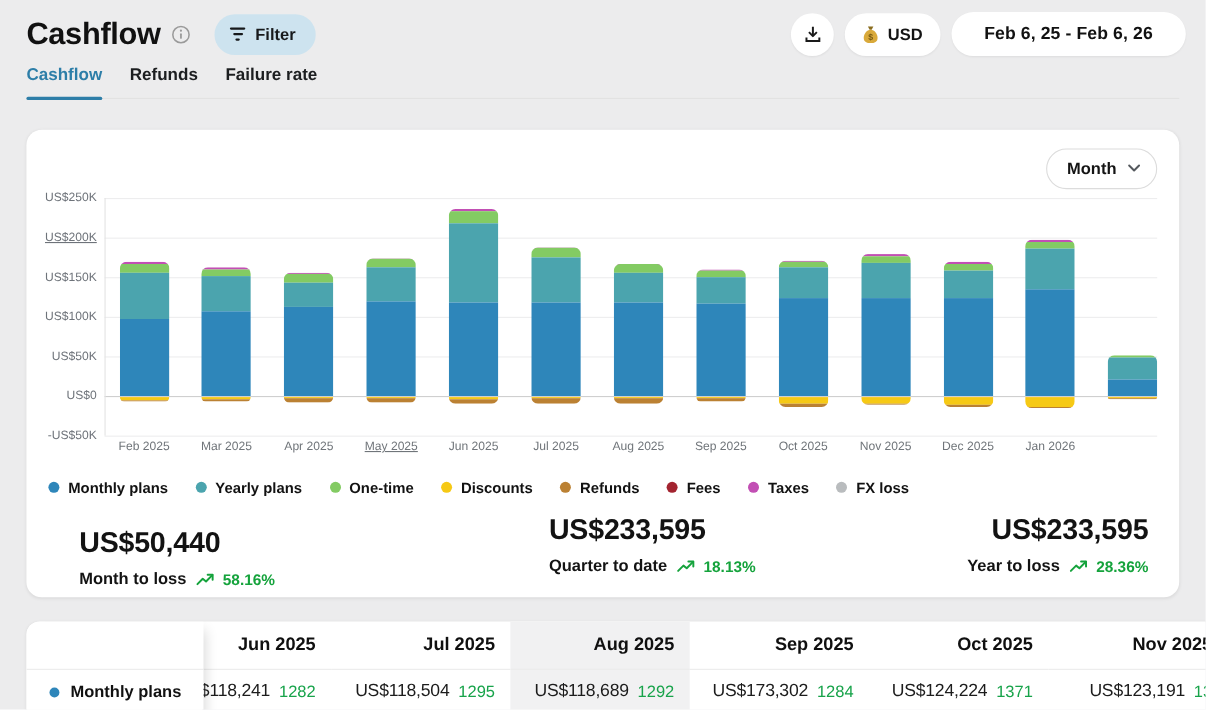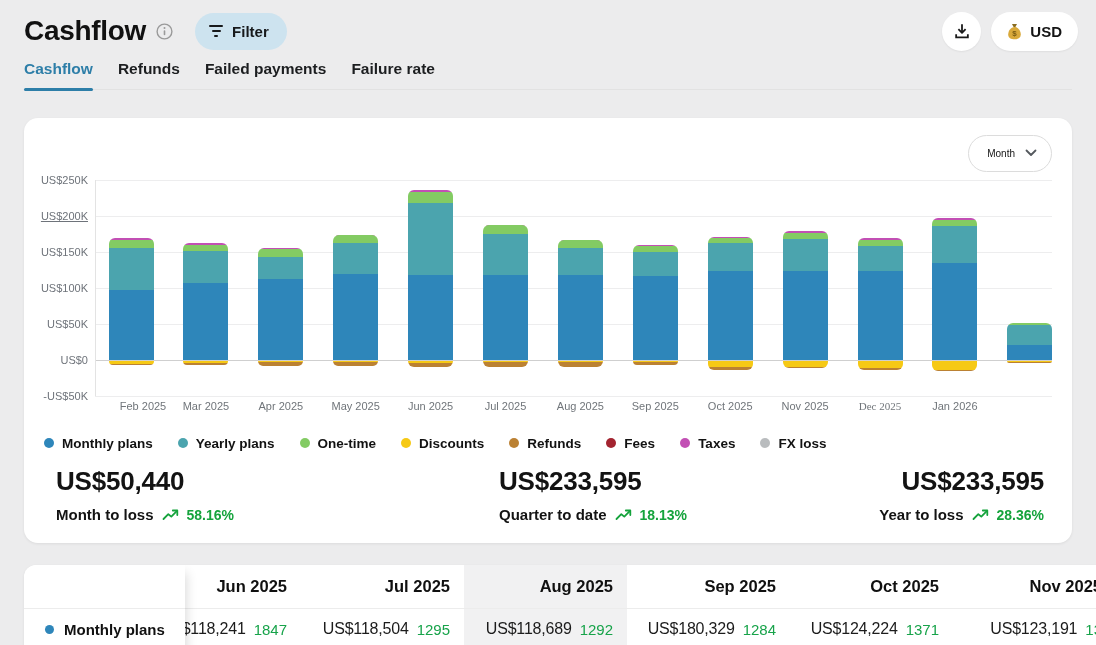--- a/index.html
+++ b/index.html
@@ -57,21 +57,21 @@
     position:absolute; left:24px; top:118px; width:1048px; height:425px;
     background:#fff; border-radius:14px; box-shadow:0 1px 3px rgba(0,0,0,0.07);
   }
   .card-head { position:absolute; left:20px; right:20px; top:16px; height:38px; display:flex; align-items:center; }
   .card-title { font-size:21px; font-weight:700; color:#111; letter-spacing:-0.2px; }
   .month-select {
     margin-left:auto; height:37px; border-radius:19px; border:1px solid #dcdcdc;
     padding:0 14px 0 18px; display:flex; align-items:center; gap:10px; cursor:pointer;
     background:#fff;
   }
-  .month-select .mlabel { font-size:10px; font-weight:400; color:#141414; }
+  .month-select .mlabel { font-size:15px; font-weight:700; color:#141414; }
 
   .chart { position:absolute; left:0; top:58px; width:1048px; height:250px; }
   .gridline { position:absolute; left:71px; width:957px; height:1px; background:#ededee; }
   .gridline.zero { background:#cfcfcf; }
   .axis-v { position:absolute; left:71px; top:4px; width:1px; height:216px; background:#e3e3e3; }
   .ytick { position:absolute; width:60px; text-align:right; font-size:11px; color:#6e737a; left:4px; }
   .xtick { position:absolute; width:90px; text-align:center; font-size:11px; color:#70757a; top:224px; }
   .bar-pos { position:absolute; width:45px; border-radius:6px 6px 0 0; overflow:hidden; display:flex; flex-direction:column; }
   .bar-neg { position:absolute; width:45px; border-radius:0 0 6px 6px; overflow:hidden; display:flex; flex-direction:column; }
   .seg { width:100%; }
@@ -152,27 +152,29 @@
           </svg>
       </div>
       <div class="usd-pill">
         <svg width="15" height="17" viewBox="0 0 15 17">
             <path d="M5 1h5l-1.6 3h-1.8z" fill="#8a6d1f"></path>
             <path d="M7.5 4C3.8 4 1.2 8 1.2 11.5 1.2 15 4 16.2 7.5 16.2S13.8 15 13.8 11.5C13.8 8 11.2 4 7.5 4z" fill="#d9a93a"></path>
             <text x="7.5" y="13" font-size="8" font-weight="bold" fill="#7a5c12" text-anchor="middle">$</text>
           </svg>
         <span class="ulabel">USD</span>
       </div>
+      <div class="date-pill">
+        <span>Feb 6, 25 - Feb 6, 26</span>
+      </div>
     </div>
   </div>
 
   <div class="tabs" id="tabs">
       <div class="tab active">Cashflow</div>
       <div class="tab">Refunds</div>
-      <div class="tab">Failed payments</div>
       <div class="tab">Failure rate</div>
     </div>
 
   <div class="chart-card">
     <div class="card-head">
       <div class="month-select">
         <span class="mlabel">Month</span>
         <svg width="12" height="8" viewBox="0 0 12 8">
             <path d="M1.5 1.5 L6 6 L10.5 1.5" stroke="#55595e" stroke-width="1.8" fill="none" stroke-linecap="round" stroke-linejoin="round"></path>
           </svg>
@@ -199,21 +201,21 @@
           <div class="seg" style="height: 1.44px; background: rgb(194, 79, 180);"></div>
           <div class="seg" style="height: 0.72px; background: rgb(185, 188, 190);"></div>
           <div class="seg" style="height: 7.92px; background: rgb(131, 203, 99);"></div>
           <div class="seg" style="height: 41.76px; background: rgb(75, 164, 174);"></div>
           <div class="seg" style="height: 69.84px; background: rgb(46, 134, 186);"></div>
         </div>
         <div class="bar-neg" style="left: 84.5px; top: 185px; height: 4.32px;">
           <div class="seg" style="height: 2.88px; background: rgb(246, 201, 21);"></div>
           <div class="seg" style="height: 1.44px; background: rgb(187, 129, 51);"></div>
         </div>
-        <div class="xtick" style="left: 74px;">Feb 2025</div>
+        <div class="xtick" style="left: 62px;">Feb 2025</div>
         <div class="bar-pos" style="left: 159.4px; top: 67.36px; height: 116.64px;">
           <div class="seg" style="height: 1.44px; background: rgb(194, 79, 180);"></div>
           <div class="seg" style="height: 6.48px; background: rgb(131, 203, 99);"></div>
           <div class="seg" style="height: 31.68px; background: rgb(75, 164, 174);"></div>
           <div class="seg" style="height: 77.04px; background: rgb(46, 134, 186);"></div>
         </div>
         <div class="bar-neg" style="left: 159.4px; top: 185px; height: 3.6px;">
           <div class="seg" style="height: 2.16px; background: rgb(246, 201, 21);"></div>
           <div class="seg" style="height: 1.44px; background: rgb(187, 129, 51);"></div>
         </div>
@@ -232,21 +234,21 @@
         <div class="bar-pos" style="left: 309.2px; top: 58.72px; height: 125.28px;">
           <div class="seg" style="height: 0.72px; background: rgb(194, 79, 180);"></div>
           <div class="seg" style="height: 7.2px; background: rgb(131, 203, 99);"></div>
           <div class="seg" style="height: 31.68px; background: rgb(75, 164, 174);"></div>
           <div class="seg" style="height: 85.68px; background: rgb(46, 134, 186);"></div>
         </div>
         <div class="bar-neg" style="left: 309.2px; top: 185px; height: 5.04px;">
           <div class="seg" style="height: 1.44px; background: rgb(246, 201, 21);"></div>
           <div class="seg" style="height: 3.6px; background: rgb(187, 129, 51);"></div>
         </div>
-        <div class="xtick" style="left: 286.7px;">May 2025</div>
+        <div class="xtick" style="left: 286.7px; text-decoration: underline;">May 2025</div>
         <div class="bar-pos" style="left: 384.1px; top: 14.08px; height: 169.92px;">
           <div class="seg" style="height: 2.16px; background: rgb(194, 79, 180);"></div>
           <div class="seg" style="height: 10.8px; background: rgb(131, 203, 99);"></div>
           <div class="seg" style="height: 72px; background: rgb(75, 164, 174);"></div>
           <div class="seg" style="height: 84.96px; background: rgb(46, 134, 186);"></div>
         </div>
         <div class="bar-neg" style="left: 384.1px; top: 185px; height: 6.48px;">
           <div class="seg" style="height: 2.16px; background: rgb(246, 201, 21);"></div>
           <div class="seg" style="height: 4.32px; background: rgb(187, 129, 51);"></div>
         </div>
@@ -309,21 +311,21 @@
         <div class="bar-pos" style="left: 833.5px; top: 62.32px; height: 121.68px;">
           <div class="seg" style="height: 1.44px; background: rgb(194, 79, 180);"></div>
           <div class="seg" style="height: 6.48px; background: rgb(131, 203, 99);"></div>
           <div class="seg" style="height: 24.48px; background: rgb(75, 164, 174);"></div>
           <div class="seg" style="height: 89.28px; background: rgb(46, 134, 186);"></div>
         </div>
         <div class="bar-neg" style="left: 833.5px; top: 185px; height: 9.36px;">
           <div class="seg" style="height: 7.2px; background: rgb(246, 201, 21);"></div>
           <div class="seg" style="height: 2.16px; background: rgb(187, 129, 51);"></div>
         </div>
-        <div class="xtick" style="left: 811px; font-family: Liberation Serif, serif;">Dec 2025</div>
+        <div class="xtick" style="left: 811px;">Dec 2025</div>
         <div class="bar-pos" style="left: 908.4px; top: 42.16px; height: 141.84px;">
           <div class="seg" style="height: 1.44px; background: rgb(194, 79, 180);"></div>
           <div class="seg" style="height: 6.48px; background: rgb(131, 203, 99);"></div>
           <div class="seg" style="height: 36.72px; background: rgb(75, 164, 174);"></div>
           <div class="seg" style="height: 97.2px; background: rgb(46, 134, 186);"></div>
         </div>
         <div class="bar-neg" style="left: 908.4px; top: 185px; height: 10.08px;">
           <div class="seg" style="height: 8.64px; background: rgb(246, 201, 21);"></div>
           <div class="seg" style="height: 1.44px; background: rgb(187, 129, 51);"></div>
         </div>
@@ -368,21 +370,21 @@
           <span class="legend-dot" style="background: rgb(194, 79, 180);"></span>
           <span class="legend-label">Taxes</span>
         </div>
         <div class="legend-item">
           <span class="legend-dot" style="background: rgb(185, 188, 190);"></span>
           <span class="legend-label">FX loss</span>
         </div>
       </div>
 
     <div class="summary" id="summary">
-        <div class="sum-block" style="left: 12px;">
+        <div class="sum-block" style="left: 28px; margin-top: 12px;">
           <div class="sum-value">US$50,440</div>
           <div class="sum-sub">
             <span class="sum-label">Month to loss</span>
             <svg width="17" height="12" viewBox="0 0 17 12">
               <path d="M1.5 10 L6.3 5.2 L9.3 7.6 L15 1.8" stroke="#15a33c" stroke-width="1.8" fill="none" stroke-linecap="round" stroke-linejoin="round"></path>
               <path d="M10.8 1.5 h4.5 v4.5" stroke="#15a33c" stroke-width="1.8" fill="none" stroke-linecap="round" stroke-linejoin="round"></path>
             </svg>
             <span class="sum-change">58.16%</span>
           </div>
         </div>
@@ -410,41 +412,41 @@
         </div>
       </div>
   </div>
 
   <div class="table-card">
     <div class="tcols" id="tcols">
         <div class="tcol">
           <div class="thead">Jun 2025</div>
           <div class="tval">
             <span class="amount">US$118,241</span>
-            <span class="count">1847</span>
+            <span class="count">1282</span>
           </div>
         </div>
         <div class="tcol">
           <div class="thead">Jul 2025</div>
           <div class="tval">
             <span class="amount">US$118,504</span>
             <span class="count">1295</span>
           </div>
         </div>
         <div class="tcol hl">
           <div class="thead">Aug 2025</div>
           <div class="tval">
             <span class="amount">US$118,689</span>
             <span class="count">1292</span>
           </div>
         </div>
         <div class="tcol">
           <div class="thead">Sep 2025</div>
           <div class="tval">
-            <span class="amount">US$180,329</span>
+            <span class="amount">US$173,302</span>
             <span class="count">1284</span>
           </div>
         </div>
         <div class="tcol">
           <div class="thead">Oct 2025</div>
           <div class="tval">
             <span class="amount">US$124,224</span>
             <span class="count">1371</span>
           </div>
         </div>

